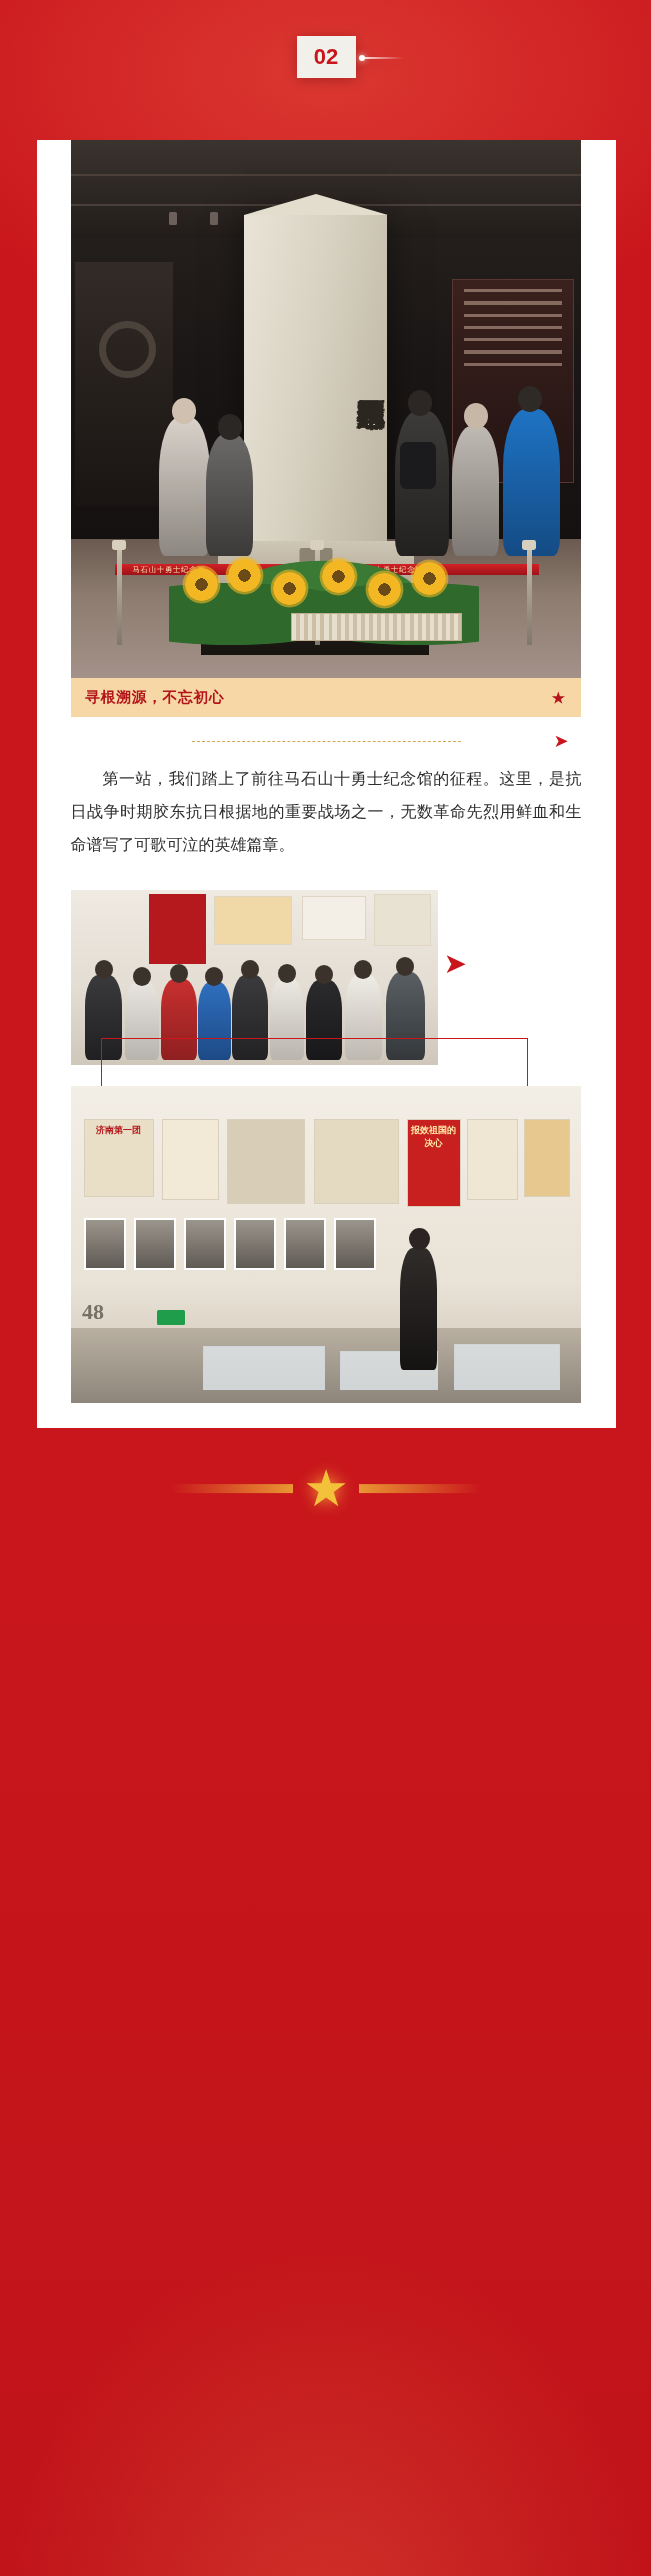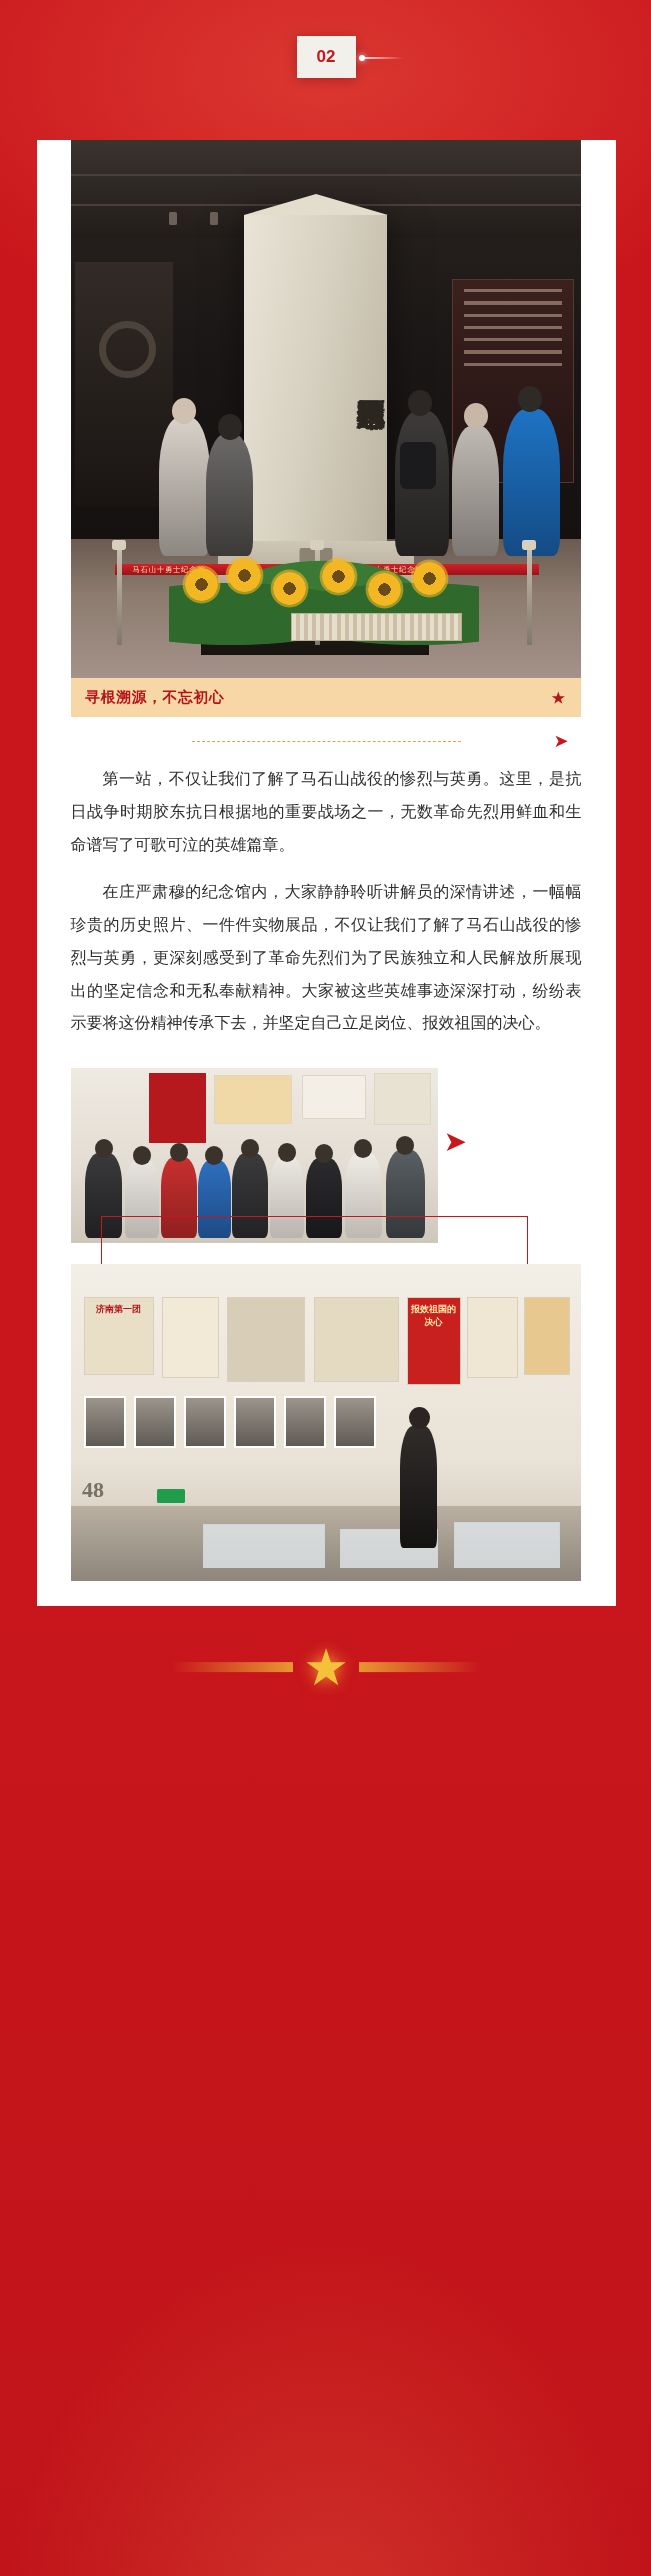--- a/index.html
+++ b/index.html
@@ -49,21 +49,21 @@
     position: relative;
     display: flex;
     align-items: stretch;
     height: 42px;
     filter: drop-shadow(0 2.4px 6.5px rgba(80,0,0,0.35));
   }
   .banner .num-box {
     width: 59px;
     background: #f2f0eb;
     color: #c9161d;
-    font-size: 17px;
+    font-size: 22px;
     font-weight: bold;
     display: flex;
     align-items: center;
     justify-content: center;
     font-family: "Liberation Sans", sans-serif;
   }
   .banner .title-box {
     position: relative;
     background: linear-gradient(180deg, #e8a33d 0%, #d98a22 100%);
     color: #ffffff;
@@ -519,22 +519,21 @@
     </div>
 
     <div class="hero-caption">
       <span>寻根溯源，不忘初心</span>
       <span class="star">★</span>
     </div>
 
     <div class="divider"></div>
     <div class="bird-deco">➤</div>
 
-    <p class="para">第一站，不仅让我们了解了马石山战役的惨烈与英勇。这里，是抗日战争时期胶东抗日根据地的重要战场之一，无数革命先烈用鲜血和生命谱写了可歌可泣的英雄篇章。</p>
-    <p class="para">在庄严肃穆的纪念馆内，大家静静聆听讲解员的深情讲述，一幅幅珍贵的历史照片、一件件实物展品，不仅让我们了解了马石山战役的惨烈与英勇，更深刻感受到了革命先烈们为了民族独立和人民解放所展现出的坚定信念和无私奉献精神。大家被这些英雄事迹深深打动，纷纷表示要将这份精神传承下去，并坚定自己立足岗位、报效祖国的决心。</p>
+    <p class="para">第一站，我们踏上了前往马石山十勇士纪念馆的征程。这里，是抗日战争时期胶东抗日根据地的重要战场之一，无数革命先烈用鲜血和生命谱写了可歌可泣的英雄篇章。</p>
 
     <div class="collage">
 
       <div class="photo-top">
         <div class="exh-wall"></div>
         <div class="exh-red-panel"></div>
         <div class="exh-board b1"></div>
         <div class="exh-board b2"></div>
         <div class="exh-board b3"></div>
 

